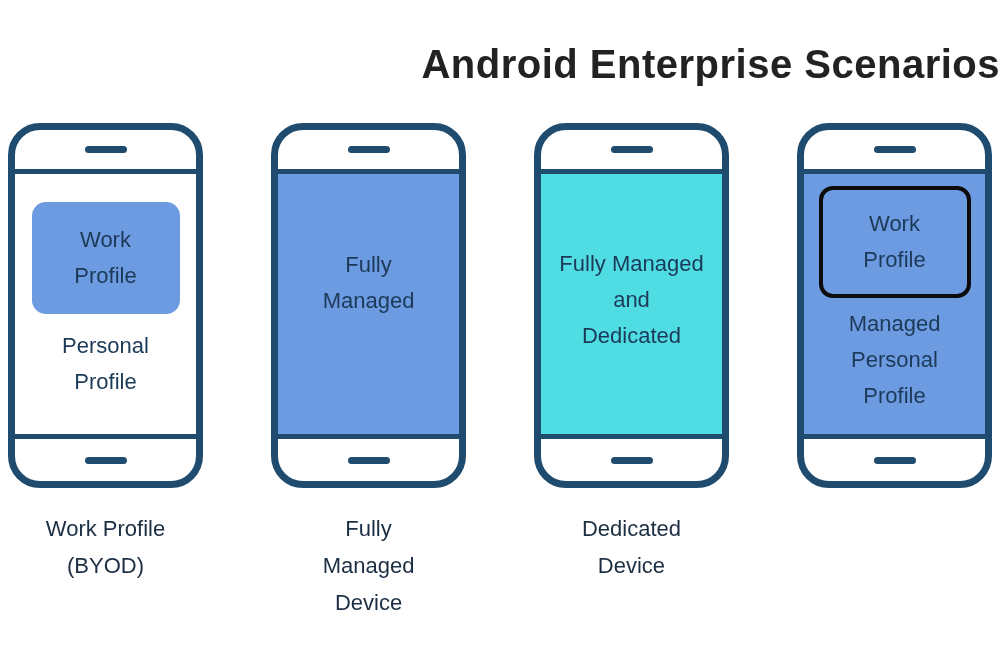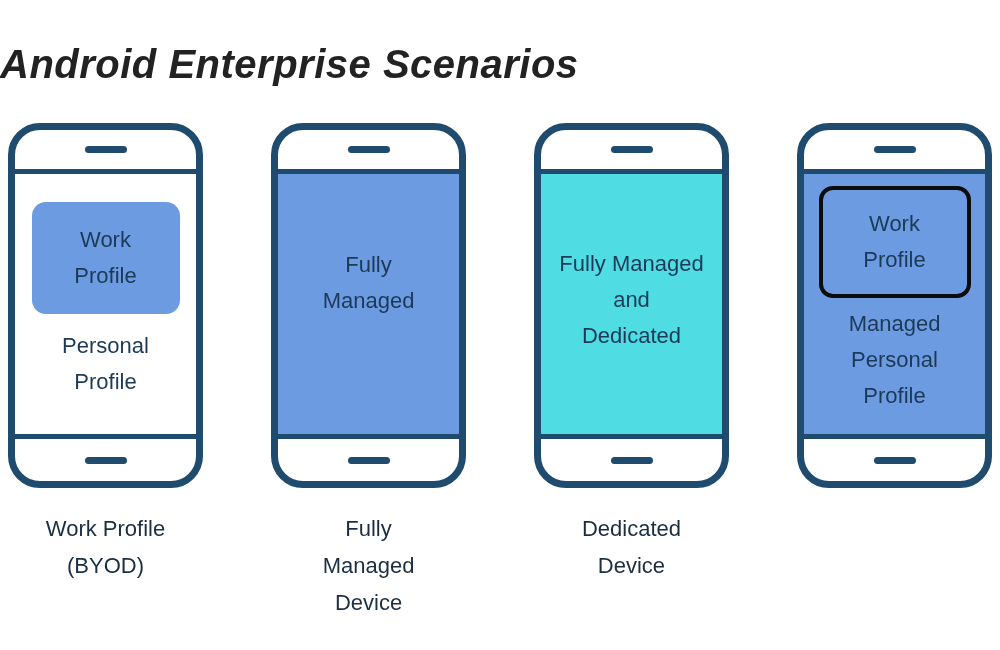--- a/index.html
+++ b/index.html
@@ -8,27 +8,26 @@
     --screen-cyan:#4fdce3;
     --text-dark:#1c3a57;
     --caption:#1b2e42;
     --title:#222222;
   }
   *{box-sizing:border-box;margin:0;padding:0;}
   html,body{width:1000px;height:650px;background:#ffffff;overflow:hidden;}
   body{font-family:"Liberation Sans","DejaVu Sans",sans-serif;}
   .page{width:1000px;height:650px;position:relative;background:#fff;}
   .title{
-    text-align:left;
+    text-align:right;
     margin-top:42px;
     font-size:40px;
     font-weight:700;
     color:var(--title);
     letter-spacing:0.5px;
-    font-style:italic;
   }
   .phones-row{
     margin-top:36px;
     display:flex;
     justify-content:center;
     gap:68px;
   }
   .column{
     width:195px;
     display:flex;

